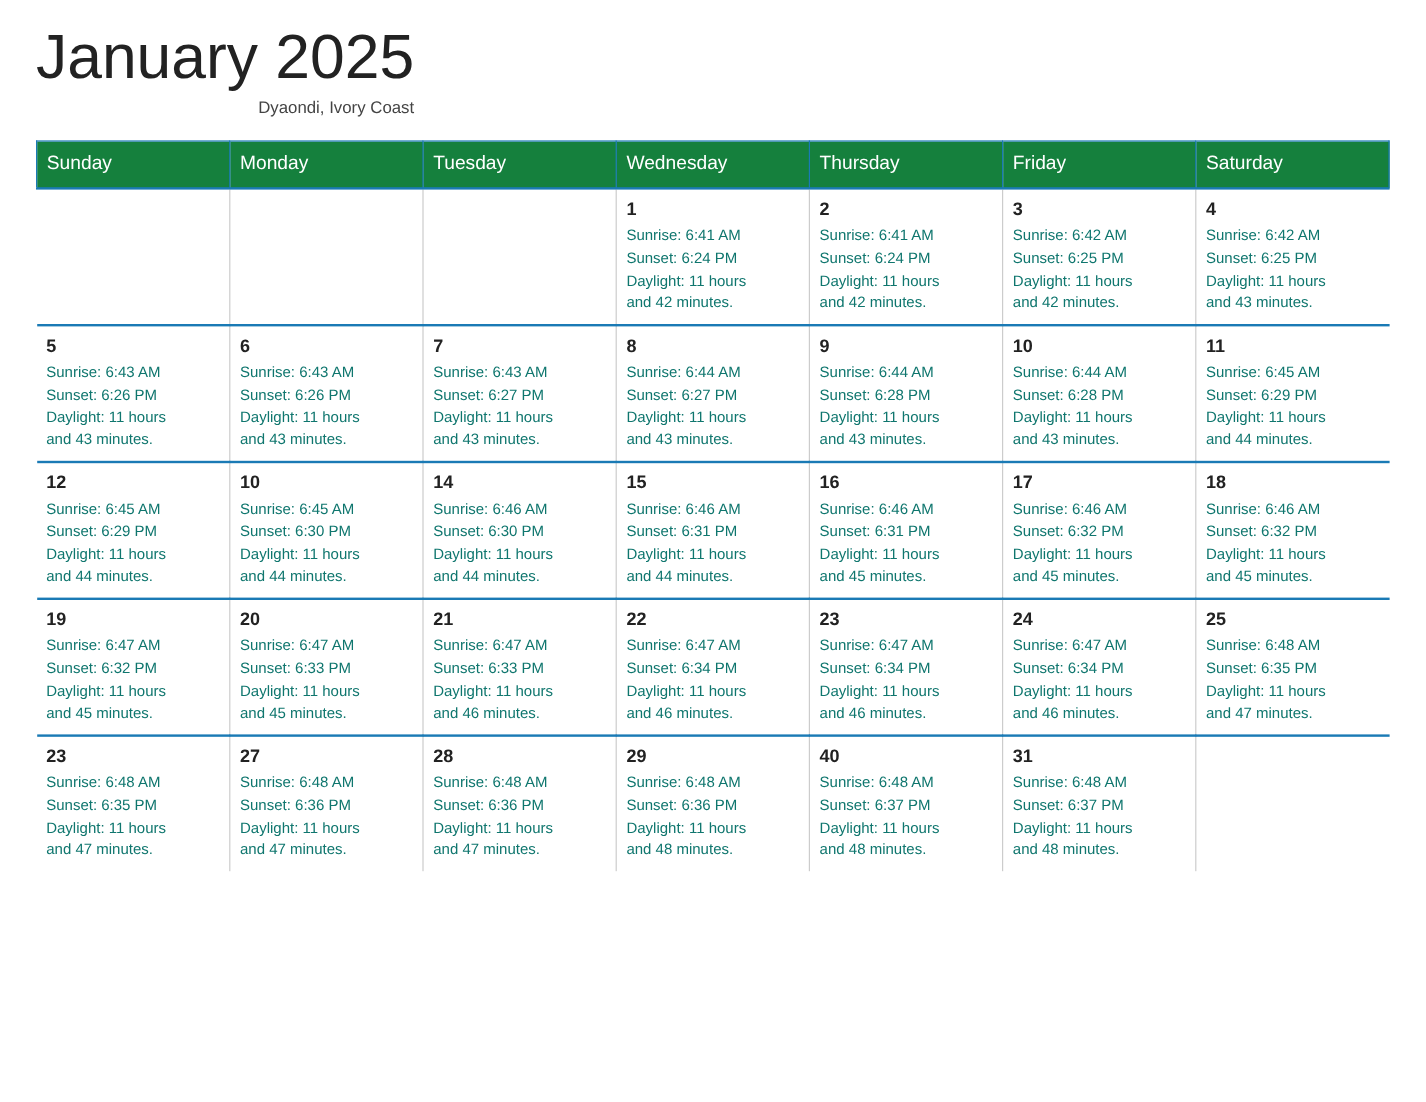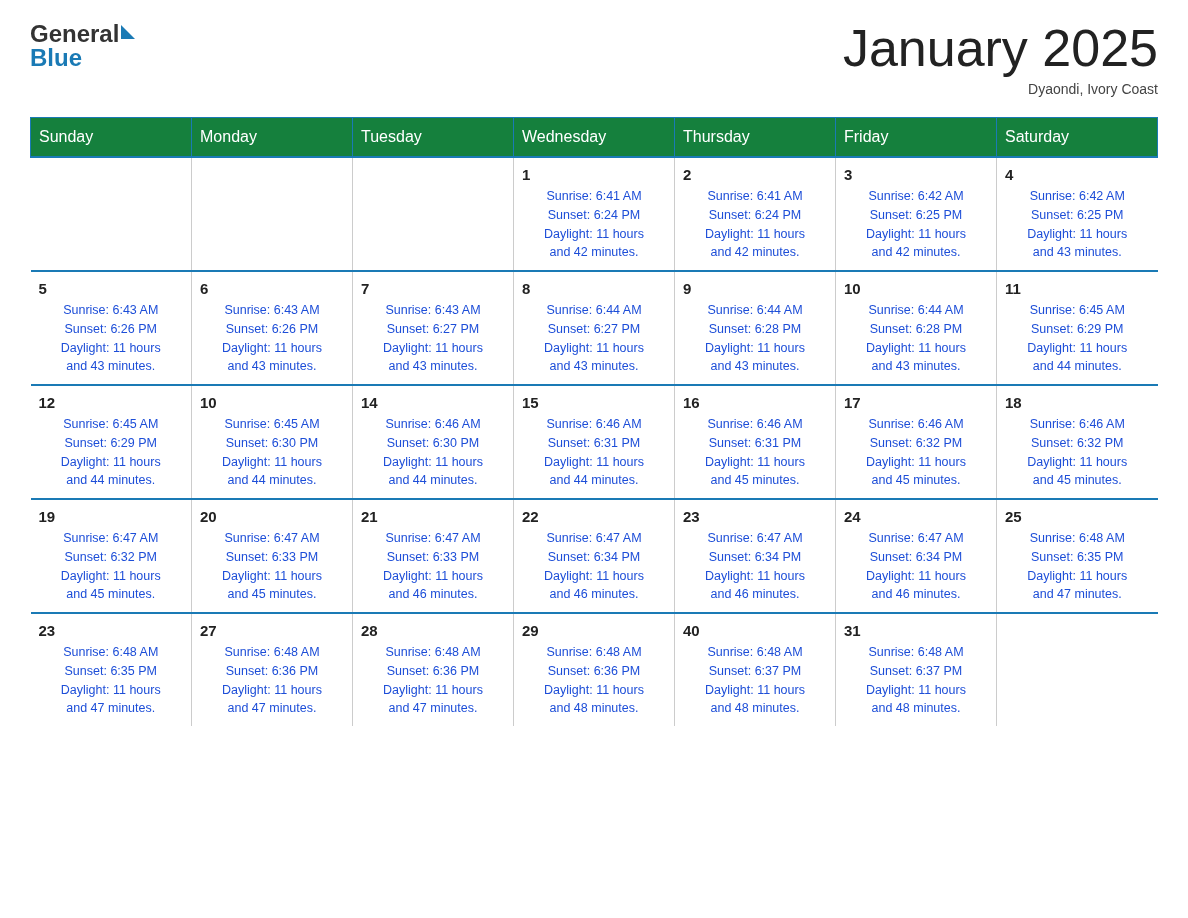--- a/index.html
+++ b/index.html
@@ -79,41 +79,31 @@
       border-right: none;
     }
     .day-num {
       font-size: 15px;
       font-weight: bold;
       color: #222;
       margin-bottom: 4px;
     }
     .day-info {
       font-size: 12.5px;
-      color: #1d4ed8;
+      color: #0f766e;
       line-height: 1.5;
-      text-align: center;
     }
     .empty-cell {
       background: #fff;
     }
   </style>
 </head>
 <body>
 
 <div class="header">
-  <div class="logo">
-    <div style="line-height:1.15;">
-      <div style="font-size:24px;font-weight:bold;color:#333;display:flex;align-items:center;">
-        <span>General</span>
-          <span class="logo-triangle"></span>
-      </div>
-      <div style="font-size:24px;font-weight:bold;color:#1a7ab5;margin-top:-4px;">Blue</div>
-    </div>
-  </div>
   <div class="title-block">
     <div class="calendar-title">January 2025</div>
     <div class="calendar-subtitle">Dyaondi, Ivory Coast</div>
   </div>
 </div>
 
 <table>
   <thead>
     <tr>
     <th>Sunday</th>

